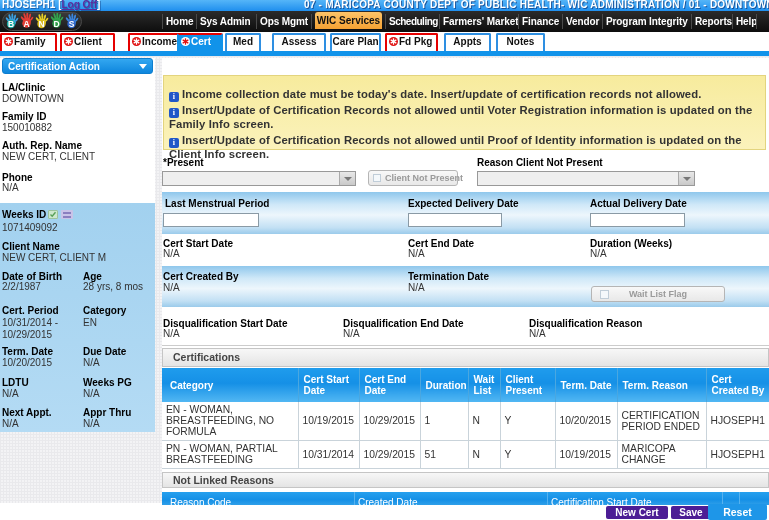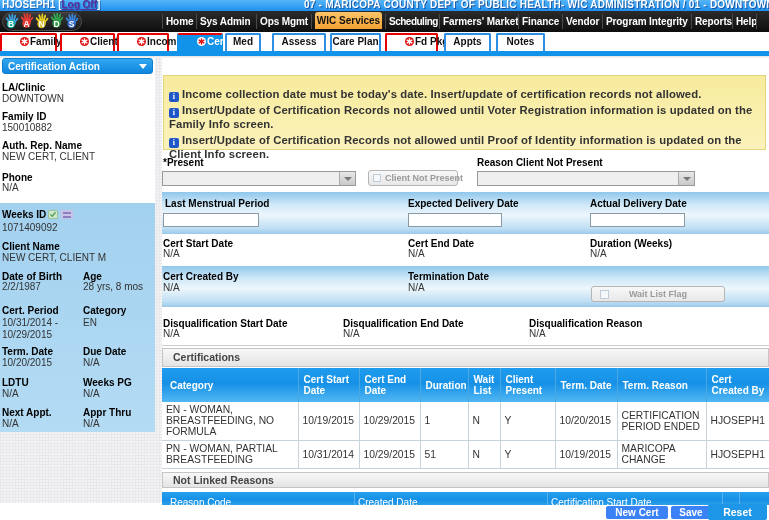--- a/index.html
+++ b/index.html
@@ -16,21 +16,21 @@
 
 #nav { left:0; top:11px; width:769px; height:21px; background:linear-gradient(180deg,#2b2b2b,#0d0d0d); }
 .nava { position:absolute; top:11px; height:21px; line-height:21px; font-size:10px; font-weight:bold; color:#fff; white-space:nowrap; letter-spacing:-0.1px; }
 .nsep { position:absolute; top:3px; height:15px; width:1px; background:#4a4a4a; }
 #wic { position:absolute; left:315px; top:12px; width:67px; height:17px; background:linear-gradient(180deg,#fdc469,#f5a233); border-radius:3px 3px 0 0; color:#111; font-size:10px; white-space:nowrap; font-weight:bold; text-align:center; line-height:17px; }
 #logo { position:absolute; left:2px; top:12px; width:80px; height:19px; background:linear-gradient(180deg,#3a3a3a,#191919); border:1px solid #4a4a4a; border-radius:10px; }
 
 #tabrow { left:0; top:32px; width:769px; height:19px; background:#fff; }
 .tab { position:absolute; top:1px; height:18px; background:#fff; border:2px solid #2e8fe2; border-bottom:none; border-radius:2px 2px 0 0; font-size:10px; font-weight:bold; color:#111; text-align:center; line-height:14px; white-space:nowrap; }
 .tabr { border-color:#e60000; }
-.tabi { text-align:left; padding-left:18px; }
+.tabi { text-align:left; padding-left:2px; }
 .tabon { background:#1193ea; color:#fff; border-color:#e60000 #1193ea #1193ea; }
 .ticon { display:inline-block; vertical-align:-1px; margin-right:1px; }
 #strip { left:0; top:51px; width:769px; height:5px; background:#1193ea; }
 
 #texture { left:0; top:56px; width:769px; height:447px; background-color:#f3f3f5; background-image:linear-gradient(#e9e9ec 1px,transparent 1px),linear-gradient(90deg,#e9e9ec 1px,transparent 1px); background-size:3px 3px; }
 
 #sbwhite { left:0; top:58px; width:155px; height:145px; background:#fff; }
 #sbblue { left:0; top:203px; width:155px; height:229px; background:linear-gradient(180deg,#a2d1ef,#b4dbf4); }
 #certact { left:2px; top:58px; width:151px; height:16px; background:linear-gradient(180deg,#33a7f0,#0e86dd); border:1px solid #0d7ecf; border-radius:3px; color:#fff; font-weight:bold; font-size:10px; line-height:15px; padding-left:5px; }
 #certact .arr { position:absolute; right:5px; top:5px; width:0; height:0; border-left:4px solid transparent; border-right:4px solid transparent; border-top:5px solid #fff; }
@@ -52,21 +52,21 @@
 .secbar { position:absolute; left:162px; width:607px; height:19px; background:linear-gradient(180deg,#f7f7f7,#e4e4e4); border:1px solid #c5c5c5; color:#444; font-weight:bold; font-size:10.5px; line-height:17px; padding-left:10px; }
 
 #ctable { position:absolute; left:162px; top:368px; width:607px; border-collapse:collapse; table-layout:fixed; }
 #ctable th { background:linear-gradient(180deg,#1f9ced 0%,#1590e6 45%,#52b7f3 100%); color:#fff; font-size:10px; font-weight:bold; text-align:left; vertical-align:middle; padding:2px 2px 2px 5px; border-right:1px solid #4aa7e0; }
 #ctable td { font-size:10.3px; color:#333; vertical-align:middle; padding:1px 2px 1px 4px; border-right:1px solid #c9d3da; border-bottom:1px solid #c9d3da; background:#fff; }
 
 #nlband { left:162px; top:492px; width:607px; height:13px; background:linear-gradient(180deg,#26a0ee 0%,#1590e6 60%,#2f9fe9 100%); overflow:hidden; }
 .nlh { position:absolute; top:5px; font-size:10px; font-weight:normal; color:#fff; white-space:nowrap; }
 
 .bbtn { position:absolute; top:506px; height:13px; border-radius:2px; color:#fff; font-weight:bold; font-size:10px; text-align:center; line-height:13px; }
-.bdis { background:#3b82f6; }
+.bdis { background:#4c1d95; }
 #breset { background:#1e96e8; top:504px; height:16px; line-height:16px; font-size:10.5px; }
 </style>
 </head>
 <body>
 <div class="a" id="topbar"></div>
 <div class="a" id="user">HJOSEPH1 [<span>Log Off</span>]</div>
 <div class="a" id="title">07 - MARICOPA COUNTY DEPT OF PUBLIC HEALTH- WIC ADMINISTRATION / 01 - DOWNTOWN</div>
 <div class="a" id="nav"></div>
 <div class="a" id="logo">
 <svg width="78" height="17" viewBox="0 0 78 17">
@@ -155,21 +155,21 @@
         </g>
       </svg></span>Family</div>
 <div class="tab tabr tabi" style="left:60px;top:33px;width:55px"><span class="ticon"><svg width="9" height="9" viewBox="0 0 9 9">
         <circle cx="4.5" cy="4.5" r="4.5" fill="#e01010"></circle>
         <g stroke="#fff" stroke-width="1.3">
           <line x1="4.5" y1="1.3" x2="4.5" y2="7.7"></line>
           <line x1="1.7" y1="2.9" x2="7.3" y2="6.1"></line>
           <line x1="1.7" y1="6.1" x2="7.3" y2="2.9"></line>
         </g>
       </svg></span>Client</div>
-<div class="tab tabr tabi" style="left:117px;top:33px;width:52px"><span class="ticon"><svg width="9" height="9" viewBox="0 0 9 9">
+<div class="tab tabr tabi" style="left:128px;top:33px;width:52px"><span class="ticon"><svg width="9" height="9" viewBox="0 0 9 9">
         <circle cx="4.5" cy="4.5" r="4.5" fill="#e01010"></circle>
         <g stroke="#fff" stroke-width="1.3">
           <line x1="4.5" y1="1.3" x2="4.5" y2="7.7"></line>
           <line x1="1.7" y1="2.9" x2="7.3" y2="6.1"></line>
           <line x1="1.7" y1="6.1" x2="7.3" y2="2.9"></line>
         </g>
       </svg></span>Income</div>
 <div class="tab tabon tabi" style="left:177px;top:33px;width:46px"><span class="ticon"><svg width="9" height="9" viewBox="0 0 9 9">
         <circle cx="4.5" cy="4.5" r="4.5" fill="#fff"></circle>
         <g stroke="#e01010" stroke-width="1.3">

